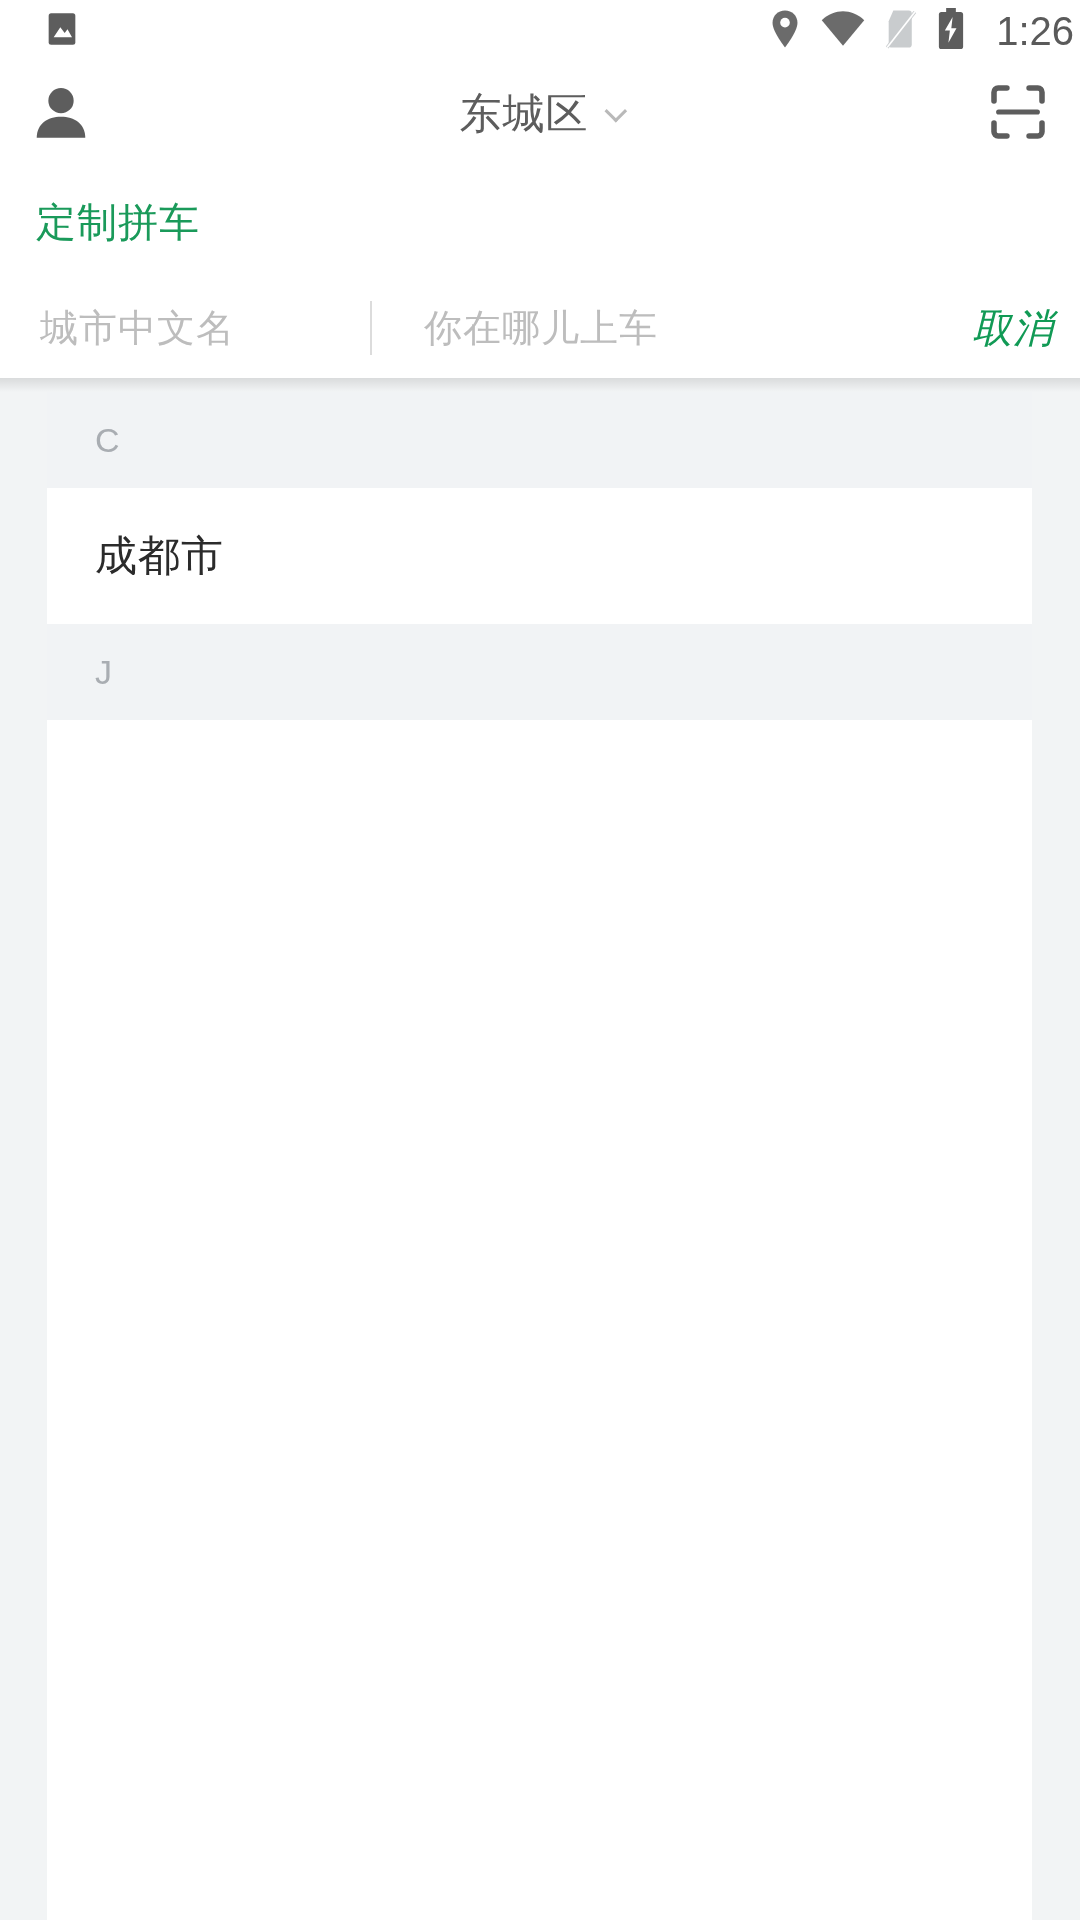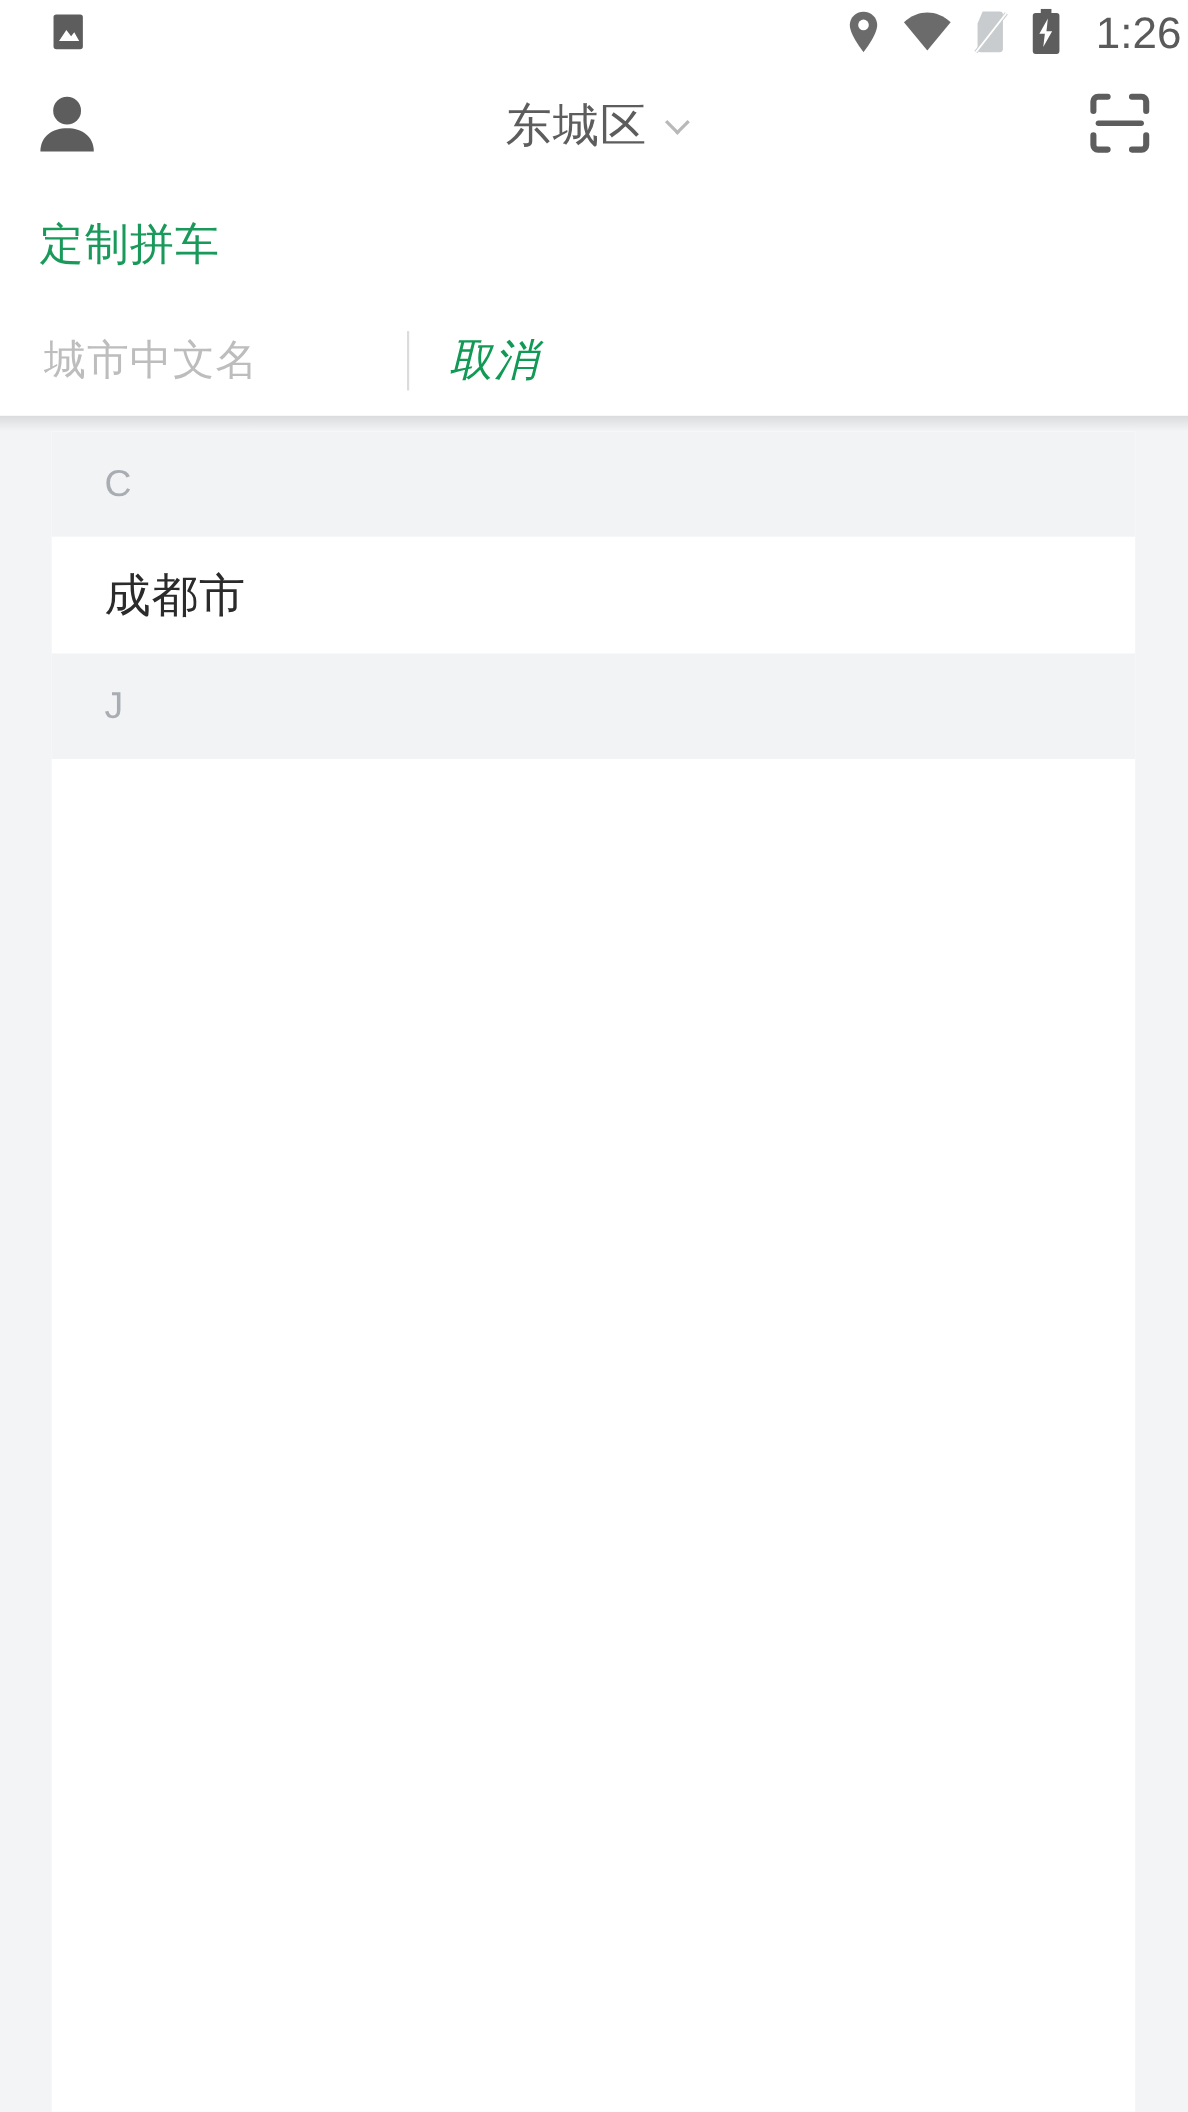--- a/index.html
+++ b/index.html
@@ -142,21 +142,21 @@
     height:96px;
     background:#f1f3f5;
     display:flex; align-items:center;
     padding-left:48px;
   }
   .sec-header-label {
     font-size:34px; color:#a9adb2;
     line-height:1; letter-spacing:1px;
   }
   .city-row {
-    height:106px;
+    height:136px;
     background:#ffffff;
     display:flex; align-items:center;
     padding-left:48px;
   }
   .city-name {
     font-size:42px; color:#2b2b2b;
     line-height:1; letter-spacing:1px;
   }
   .list-filler { background:#ffffff; flex:1; }
 </style>
@@ -232,20 +232,21 @@
     </div>
   </div>
 
   <div class="tabbar">
     <span class="tab">定制拼车</span>
   </div>
 
   <div class="searchbar">
     <span class="sfield sfield-city" title="城市中文名">城市中文名</span>
     <span class="sdivider"></span>
+    <span class="sfield sfield-pickup" title="你在哪儿上车">你在哪儿上车</span>
     <span class="cancel-btn">取消</span>
   </div>
 
   <div class="body-area">
     <div class="body-shadow"></div>
 
     <div class="list-panel">
 
       <div class="sec-header">
         <span class="sec-header-label">C</span>

